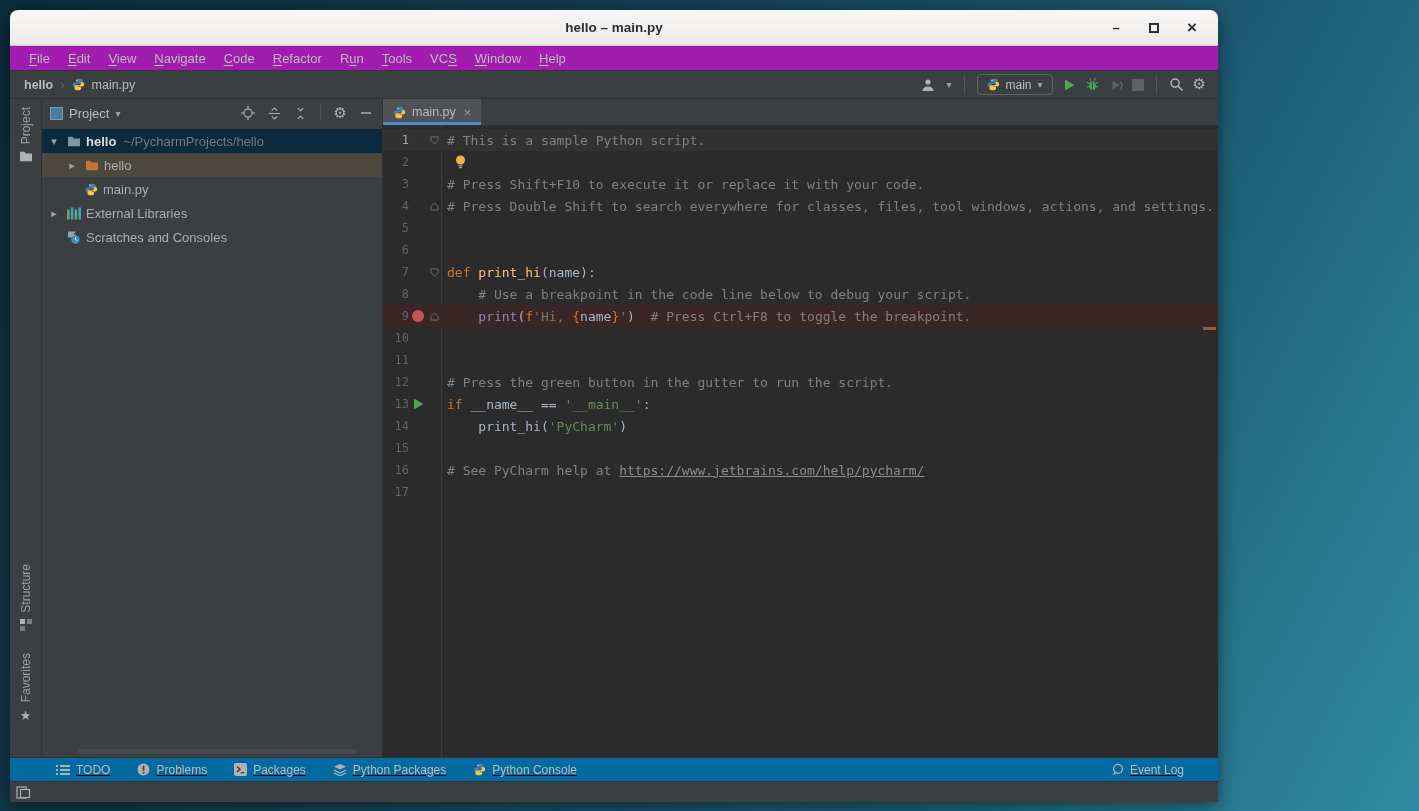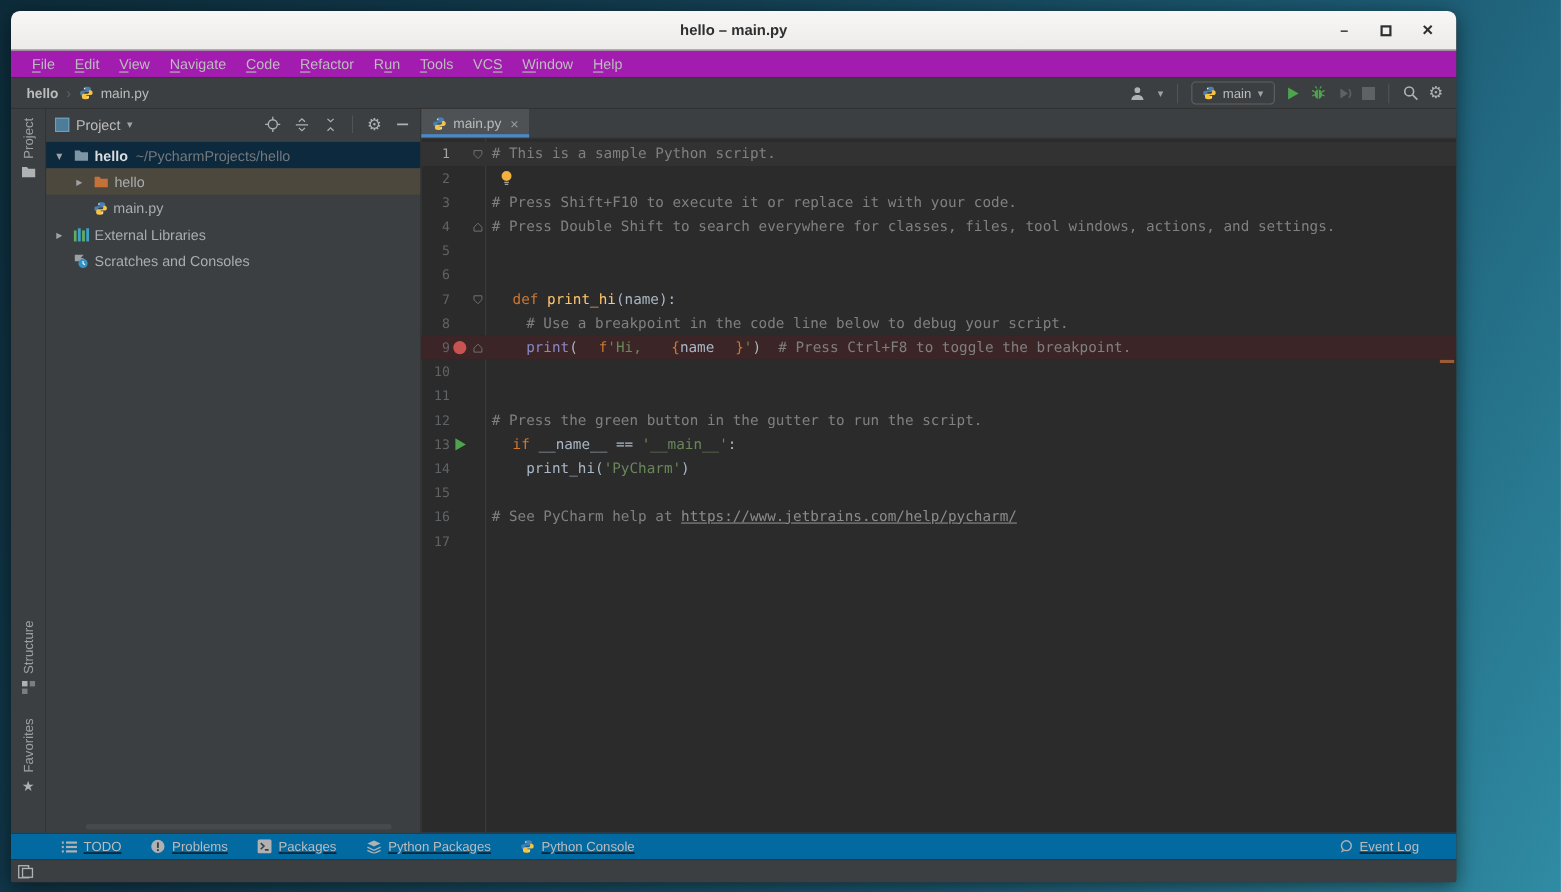--- a/index.html
+++ b/index.html
@@ -2,21 +2,21 @@
 <html><head>
 <meta charset="utf-8">
 <style>
   * { margin:0; padding:0; box-sizing:border-box; }
   html,body { width:1419px; height:811px; overflow:hidden; }
   body {
     font-family:"Liberation Sans", sans-serif;
     background: linear-gradient(118deg, #0d2c3b 0%, #123a4c 30%, #1c5a72 68%, #2f8ba3 100%);
   }
   .window {
-    position:absolute; left:10px; top:10px; width:1314px; height:792px;
+    position:absolute; left:10px; top:10px; width:1208px; height:792px;
     display:flex; flex-direction:column;
     border-radius:8px 8px 2px 2px; overflow:hidden;
     background:#3c3f41; box-shadow:0 4px 18px rgba(0,0,0,.5);justify-content:space-between;
   }
   
   .titlebar {
     height:36px; flex:0 0 36px; background:linear-gradient(#f8f7f6,#edebe9);
     border-bottom:1px solid #c9c7c4; display:flex; align-items:center; position:relative;
   }
   .title-text { position:absolute; left:0; right:0; text-align:center; font-size:13.5px; font-weight:bold; color:#2d2f31; }
@@ -76,21 +76,21 @@
   .gutter-sep { position:absolute; left:58px; top:0; bottom:0; width:1px; background:#3a3d3f; }
   .code-line { height:22px; display:flex; align-items:center; position:relative; }
   .code-line.current { background:#323232; }
   .code-line.bp-line { background:#3b2526; }
   .ln { flex:0 0 26px; text-align:right; font-size:12px; color:#606366; }
   .code-line.current .ln { color:#a4a6a8; }
   .gslot { flex:0 0 18px; display:flex; align-items:center; justify-content:center; }
   .fslot { flex:0 0 15px; display:flex; align-items:center; justify-content:center; }
   .bp-dot { width:12px; height:12px; border-radius:50%; background:#c75450; }
   .code { white-space:pre; font-size:13px; padding-left:5px; display:flex; align-items:center; }
-  .tk-c { color:#808080; } .tk-k { color:#cc7832;margin-left:19px; } .tk-s { color:#6a8759; }
+  .tk-c { color:#808080; } .tk-k { color:#cc7832; } .tk-s { color:#6a8759; }
   .tk-f { color:#ffc66d; font-weight:500; } .tk-b { color:#8888c6; } .tk-d { color:#a9b7c6; }
   .tk-l { color:#8c8c8c; text-decoration:underline; }
   .bulb { margin-left:8px; }
   .mark-ok { position:absolute; top:7px; right:7px; }
   .mark-stripe { position:absolute; top:201px; right:2px; width:13px; height:3px; background:#9a5b36; }
   
   .bottombar { height:24px; flex:0 0 24px; background:#0369a1; border-top:1px solid #323232; display:flex; align-items:center; padding:0 34px 0 46px;text-decoration:underline; }
   .bb-item { display:flex; align-items:center; gap:6px; margin-right:27px; color:#bbbbbb; font-size:12px; }
   .bb-right { margin-left:auto; display:flex; align-items:center; gap:6px; color:#bbbbbb; font-size:12px; }
   

